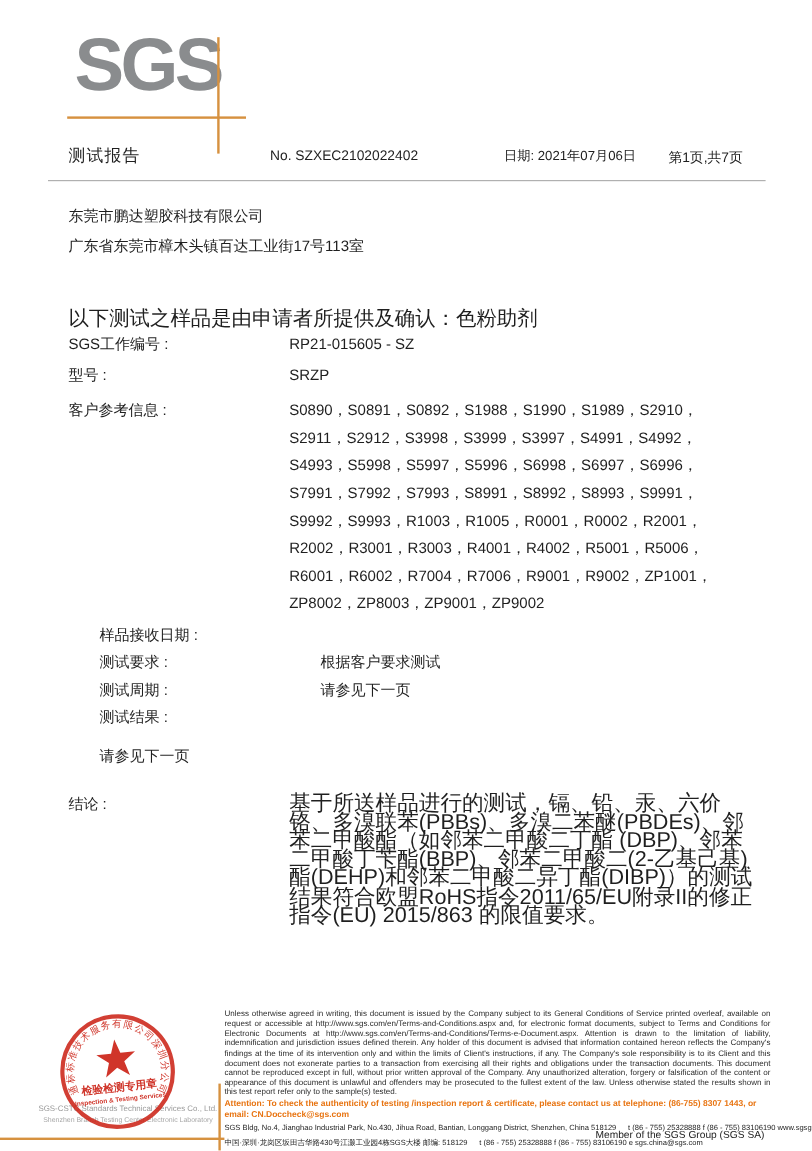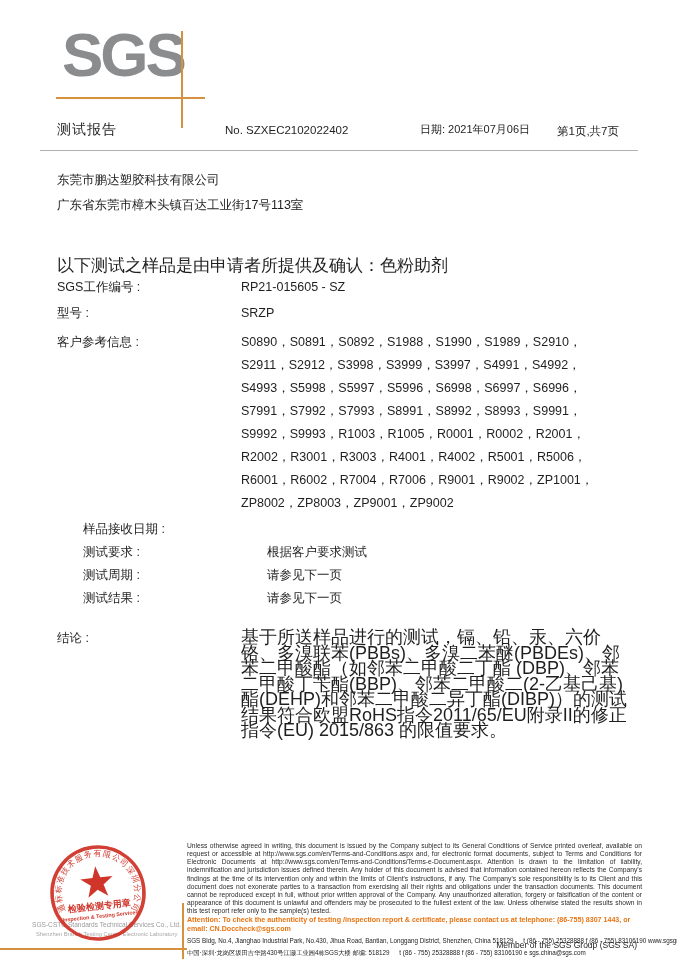--- a/index.html
+++ b/index.html
@@ -26,21 +26,21 @@
   .company{position:absolute;left:57px;top:168px;font-size:12.5px;line-height:25px;}
   .intro{position:absolute;left:57px;top:254px;font-size:17px;}
 
   .content{position:absolute;left:57px;top:279px;right:42px;}
   .row{display:flex;align-items:flex-start;margin-bottom:10px;font-size:12.5px;line-height:16px;gap:16px;}
   .lbl{width:168px;flex-shrink:0;}
   .val{flex:1;}
   .codes{line-height:23px;margin-bottom:6px;}
   .codes .lbl{padding-top:3px;line-height:16px;}
   .detail{margin-bottom:7px;margin-left:26px;}
-  .gap{margin-top:6px;}
+  .gap{margin-top:6px;flex-direction:column;}
   .concl{margin-top:24px;}
   .concl .val{line-height:15.5px;font-size:18px;}
 
   
   .footer-right{position:absolute;left:187px;top:842px;width:455px;}
   .disclaimer{font-size:6.7px;line-height:8.15px;text-align:justify;color:#2b2b2b;}
   .attention{font-size:7.1px;line-height:8.6px;font-weight:bold;color:#e87411;margin-top:1px;}
   .addr{font-size:6.3px;line-height:9px;color:#1c1c1c;white-space:nowrap;margin-top:2.5px;}
   .addr .c{margin-left:8px;}
   .member{position:absolute;right:40px;top:940px;font-size:8.5px;color:#1c1c1c;}

